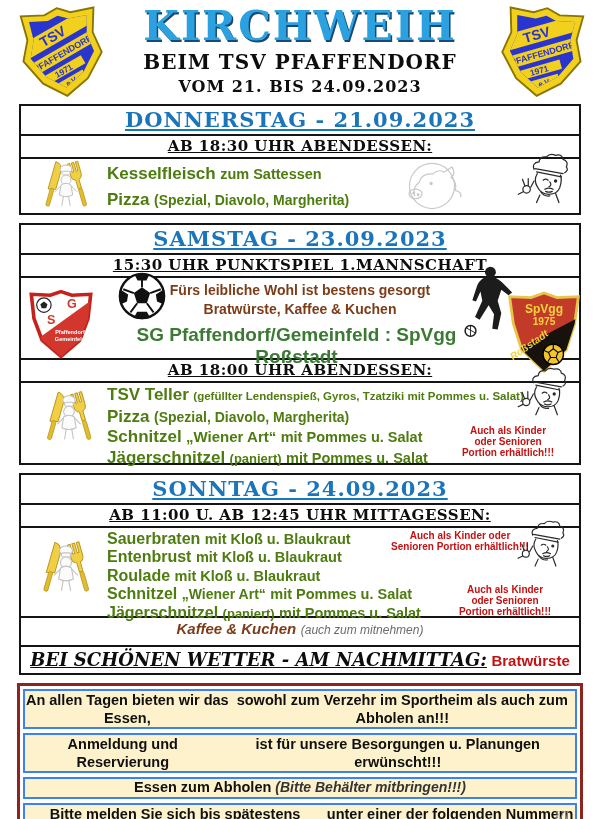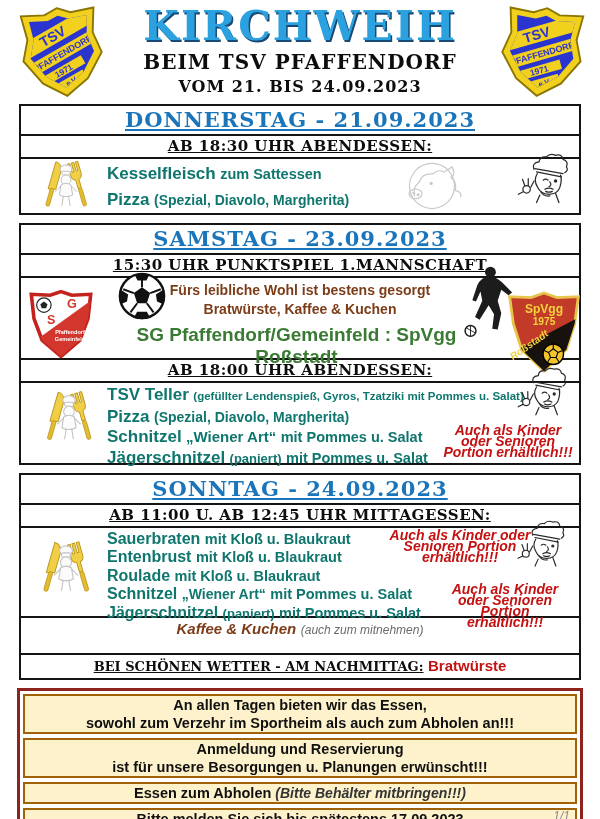--- a/index.html
+++ b/index.html
@@ -26,21 +26,21 @@
   .day-sub span { font-family:"DejaVu Serif", serif; font-weight:bold; font-size:15px; color:#0d0d0d;
                   text-decoration:underline; letter-spacing:.5px; }
 
   .content { position:relative; overflow:visible; }
   .don-content { height:54px; }
   .sam-match   { height:80px;border-radius:12px; }
   .sam-menu    { height:80px; }
   .son-menu    { height:88px; }
 
   .menu-col { position:absolute; left:86px; top:2px; }
-  .menu-line { white-space:nowrap; color:#0f766e; }
+  .menu-line { white-space:nowrap; color:#4d7c0f; }
   .don-content .menu-line { line-height:25px; }
   .sam-menu   .menu-line { line-height:19.5px; }
   .son-menu   .menu-line { line-height:17.4px; }
   .dish  { font-size:17px; font-weight:bold; }
   .son-menu .dish { font-size:16px; }
   .desc  { font-size:13px; font-weight:bold; }
   .plain { font-size:14.5px; font-weight:bold; }
 
   .icon-abs { position:absolute; }
   .cutlery-don { left:14px; top:1px;  width:62px; height:50px; }
@@ -52,39 +52,39 @@
   .chefface-son { right:10px; top:-8px; width:54px; height:52px; z-index:6; }
   .ball-sam    { left:96px; top:-7px; width:50px; height:50px; }
   .player-sam  { right:66px; top:-14px; width:56px; height:76px; }
   .sgcrest     { left:3px; top:10px; width:74px; height:72px; z-index:5; }
   .spvggcrest  { right:-4px; top:12px; width:78px; height:84px; z-index:6; }
 
   .info-lines { padding-top:3px; text-align:center; color:#7c3c18; font-weight:bold; font-size:14px; line-height:19px; }
   .match-line { position:absolute; left:85px; right:92px; top:46px; text-align:center;
                 color:#3a7a33; font-weight:bold; font-size:19px; }
 
-  .red-note { position:absolute; text-align:center; color:#c41111; font-weight:bold; font-style:italic;
-              font-size:14px; line-height:11px; }
+  .red-note { position:absolute; text-align:center; color:#c41111; font-weight:bold; 
+              font-size:10px; line-height:11px; }
   .note-sam  { right:6px;  top:42px; width:130px; }
   .note-son1 { left:364px; top:2px;  width:150px; }
   .note-son2 { right:14px; top:56px; width:120px; }
 
-  .kaffee-row { border-top:2px solid #141414; text-align:center; padding:2px 0 15px; }
+  .kaffee-row { border-top:2px solid #141414; text-align:center; padding:2px 0 7px; }
   .kaffee-main { color:#7c3c18; font-weight:bold; font-style:italic; font-size:15px; }
   .kaffee-note { color:#6b6b6b; font-style:italic; font-size:12px; }
   .wetter-row { border-top:2px solid #141414; text-align:center; padding:2px 0 3px; }
-  .wetter-label { font-family:"DejaVu Serif", serif; font-weight:bold; font-size:13px;
+  .wetter-label { font-family:"DejaVu Serif", serif; font-weight:bold; font-style:italic; font-size:18px;
                   color:#0d0d0d; text-decoration:underline; }
   .wetter-value { color:#c41111; font-weight:bold; font-size:15px; }
 
   
   .footer { margin:0 17px; border:3px solid #8f241f; padding:3px; height:156px;
             display:flex; flex-direction:column; gap:4px; background:#fff; }
-  .fbox { background:#fdf2cb; border:2px solid #a16207; text-align:center;
-          display:flex; flex-direction:column; justify-content:center; }
+  .fbox { background:#fdf2cb; border:2px solid #3b82f6; text-align:center;
+          display:flex; flex-direction:row; justify-content:center; }
   .fbox.b1 { flex:0 0 40px; } .fbox.b2 { flex:0 0 40px; } .fbox.b3 { flex:0 0 22px; } .fbox.b4 { flex:1 1 auto; }
   .bline { font-size:14.5px; font-weight:bold; color:#101010; line-height:18px; }
   .bline.u { text-decoration:underline;text-align:center; }
   .b3line { font-size:14.5px; line-height:16px; color:#101010; }
   .b3-main { font-weight:bold; }
   .b3-note { font-style:italic; font-weight:bold; font-size:14px; color:#333; }
   .pagenum { position:absolute; right:30px; top:809px; color:#8a8a8a; font-size:12px; font-style:italic; }
 </style>
 </head>
 <body>

